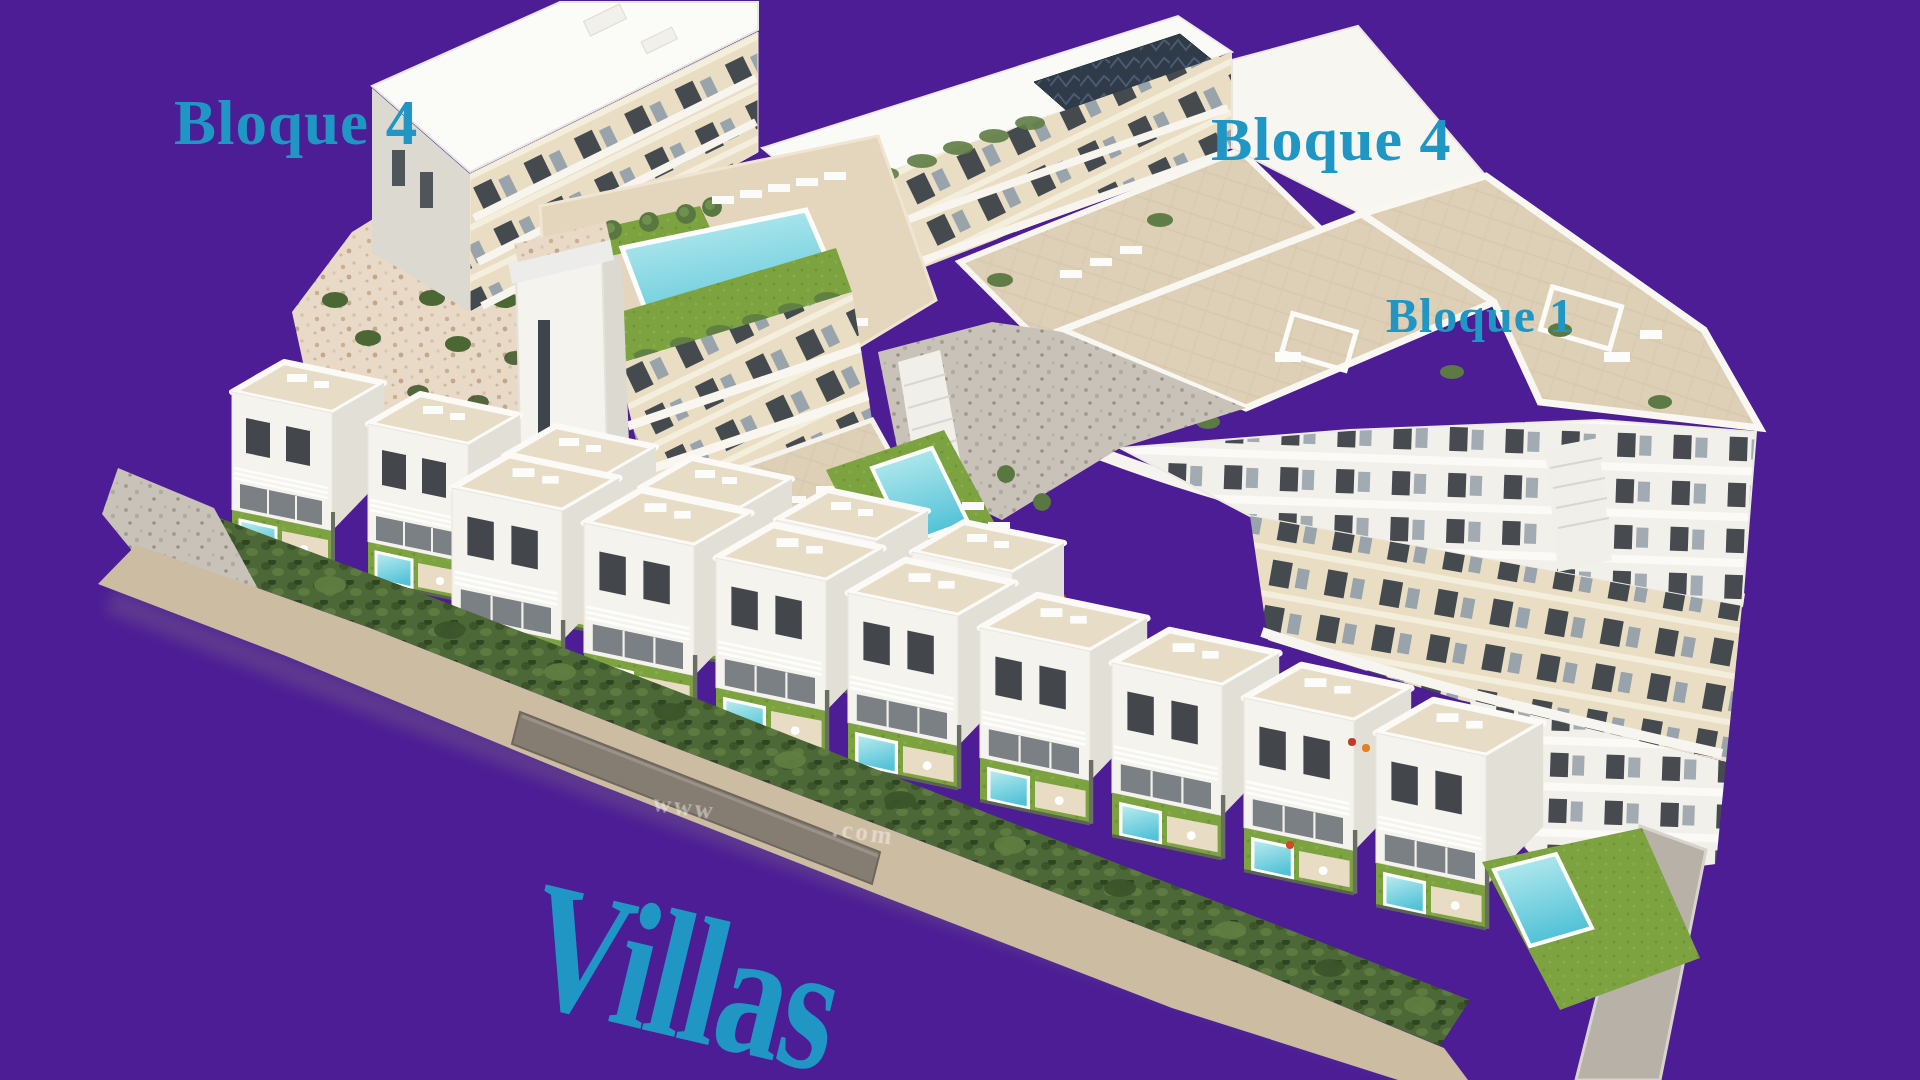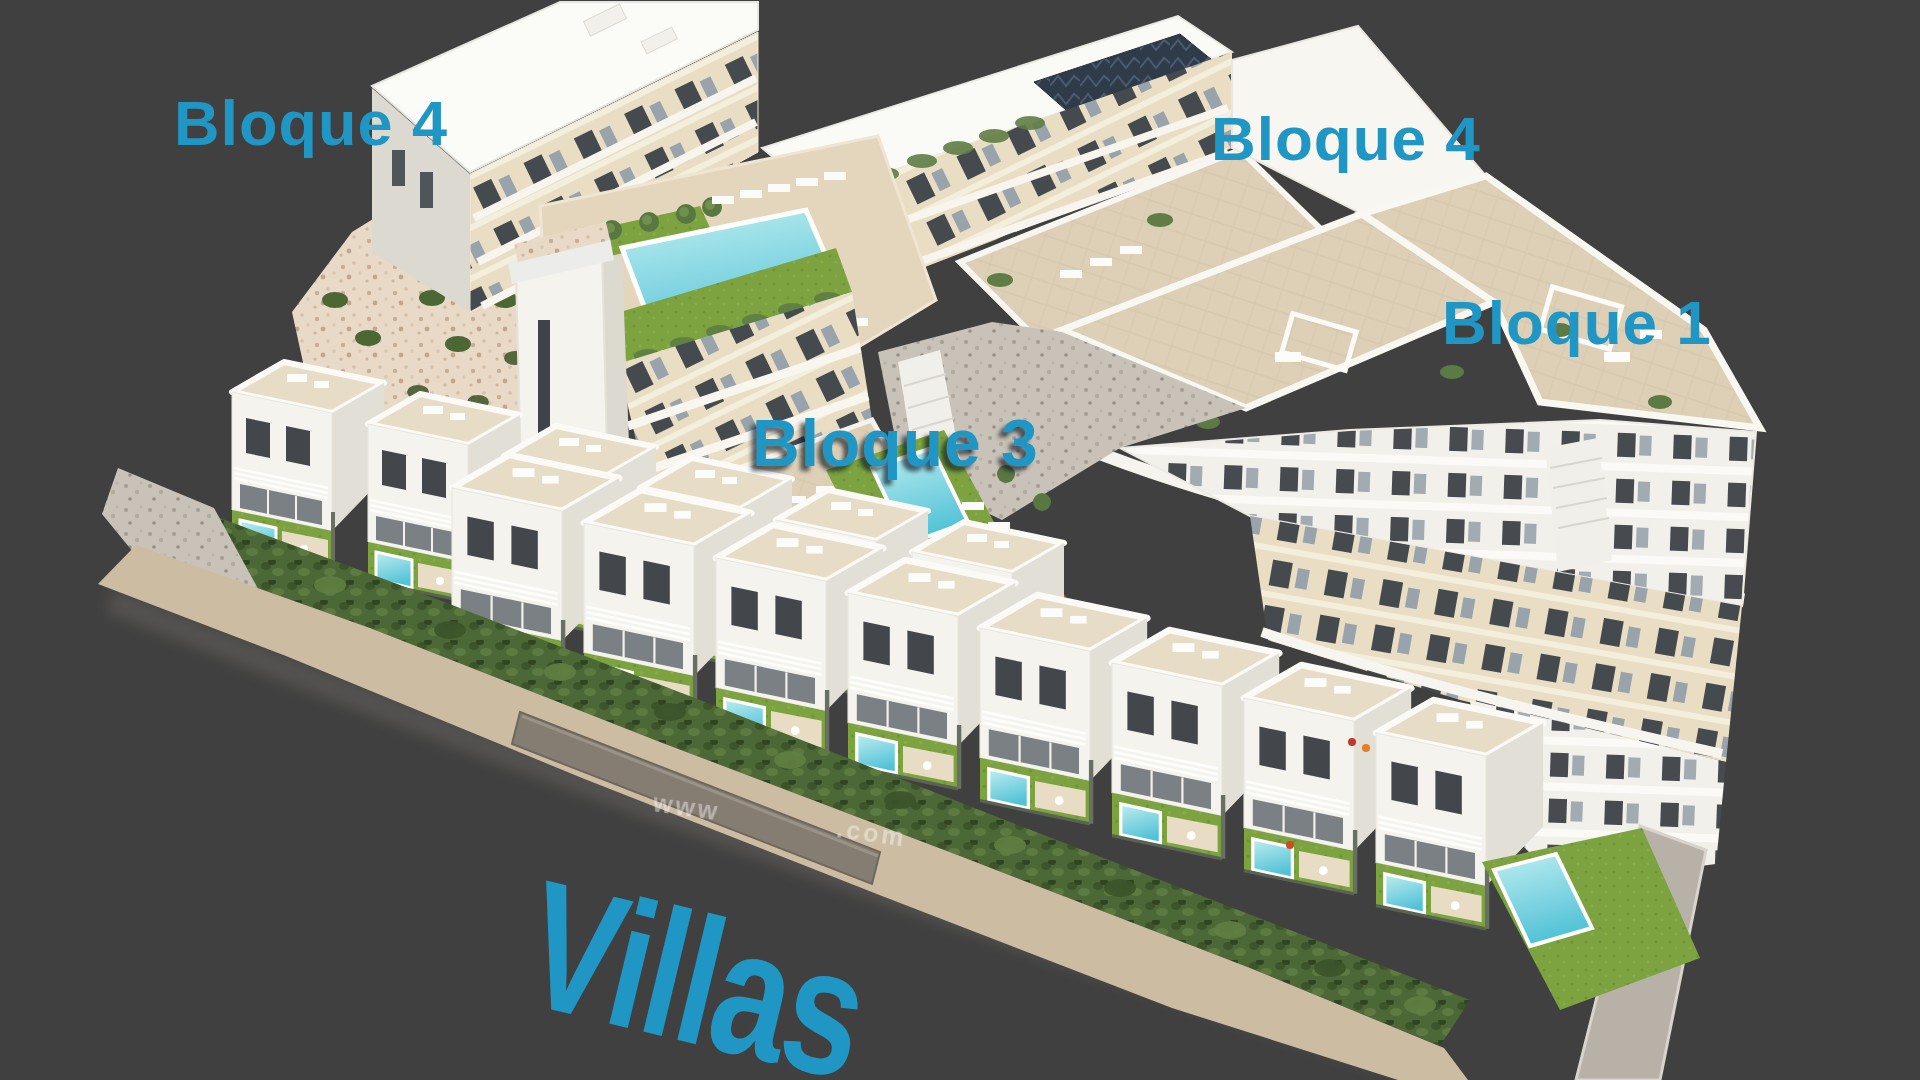--- a/index.html
+++ b/index.html
@@ -1,22 +1,22 @@
 <!DOCTYPE html>
 <html><head>
 <meta charset="utf-8">
 <style>
   html,body{margin:0;padding:0;background:#fff;overflow:hidden}
-  .stage{position:relative;width:1920px;height:1080px;background:#404040;
-         font-family:Liberation Sans, sans-serif}
+  .stage{position:relative;width:1920px;height:1080px;background:#4c1d95;
+         font-family:Liberation Serif, serif}
   svg.render{position:absolute;left:0;top:0}
   .lbl{position:absolute;font-weight:700;color:#2096c4;line-height:1;white-space:nowrap}
   #lbl-b4{left:174px;top:92px;font-size:63px;letter-spacing:1px}
   #lbl-b2{left:1211px;top:108px;font-size:62px;letter-spacing:1px}
-  #lbl-b1{left:1442px;top:292px;font-size:62px;letter-spacing:1px}
+  #lbl-b1{left:1386px;top:292px;font-size:48px;letter-spacing:1px}
   #lbl-b3{left:752px;top:410px;font-size:66px;letter-spacing:1px;
           text-shadow:-5px 5px 4px rgba(10,22,32,.65)}
   #lbl-villas{left:552px;top:852px;font-size:172px;letter-spacing:-4px;
           transform:rotate(13.5deg) scale(.8,1.05);transform-origin:0 0}
   .watermark{position:absolute;left:652px;top:806px;display:flex;gap:118px;
           transform:rotate(8deg);color:rgba(255,255,255,.42);font-size:25px;
           font-weight:700;letter-spacing:3px;filter:blur(.5px)}
 </style>
 </head>
 <body>
@@ -350,21 +350,20 @@
     <line x1="522" y1="716" x2="878" y2="856" stroke="#9b9287" stroke-width="3"></line>
     <circle cx="1290" cy="845" r="4" fill="#cf4a22"></circle>
     <circle cx="1352" cy="742" r="4" fill="#c0392b"></circle>
         <circle cx="1366" cy="748" r="4" fill="#e67e22"></circle>
   </g>
 </svg>
 
 <div class="lbl" id="lbl-b4">Bloque 4</div>
 <div class="lbl" id="lbl-b2">Bloque 4</div>
 <div class="lbl" id="lbl-b1">Bloque 1</div>
-<div class="lbl" id="lbl-b3">Bloque 3</div>
 <div class="lbl" id="lbl-villas">Villas</div>
 
 <div class="watermark">
   <span>www</span>
   <span>.com</span>
 </div>
 
 </div>
 
 </body></html>

